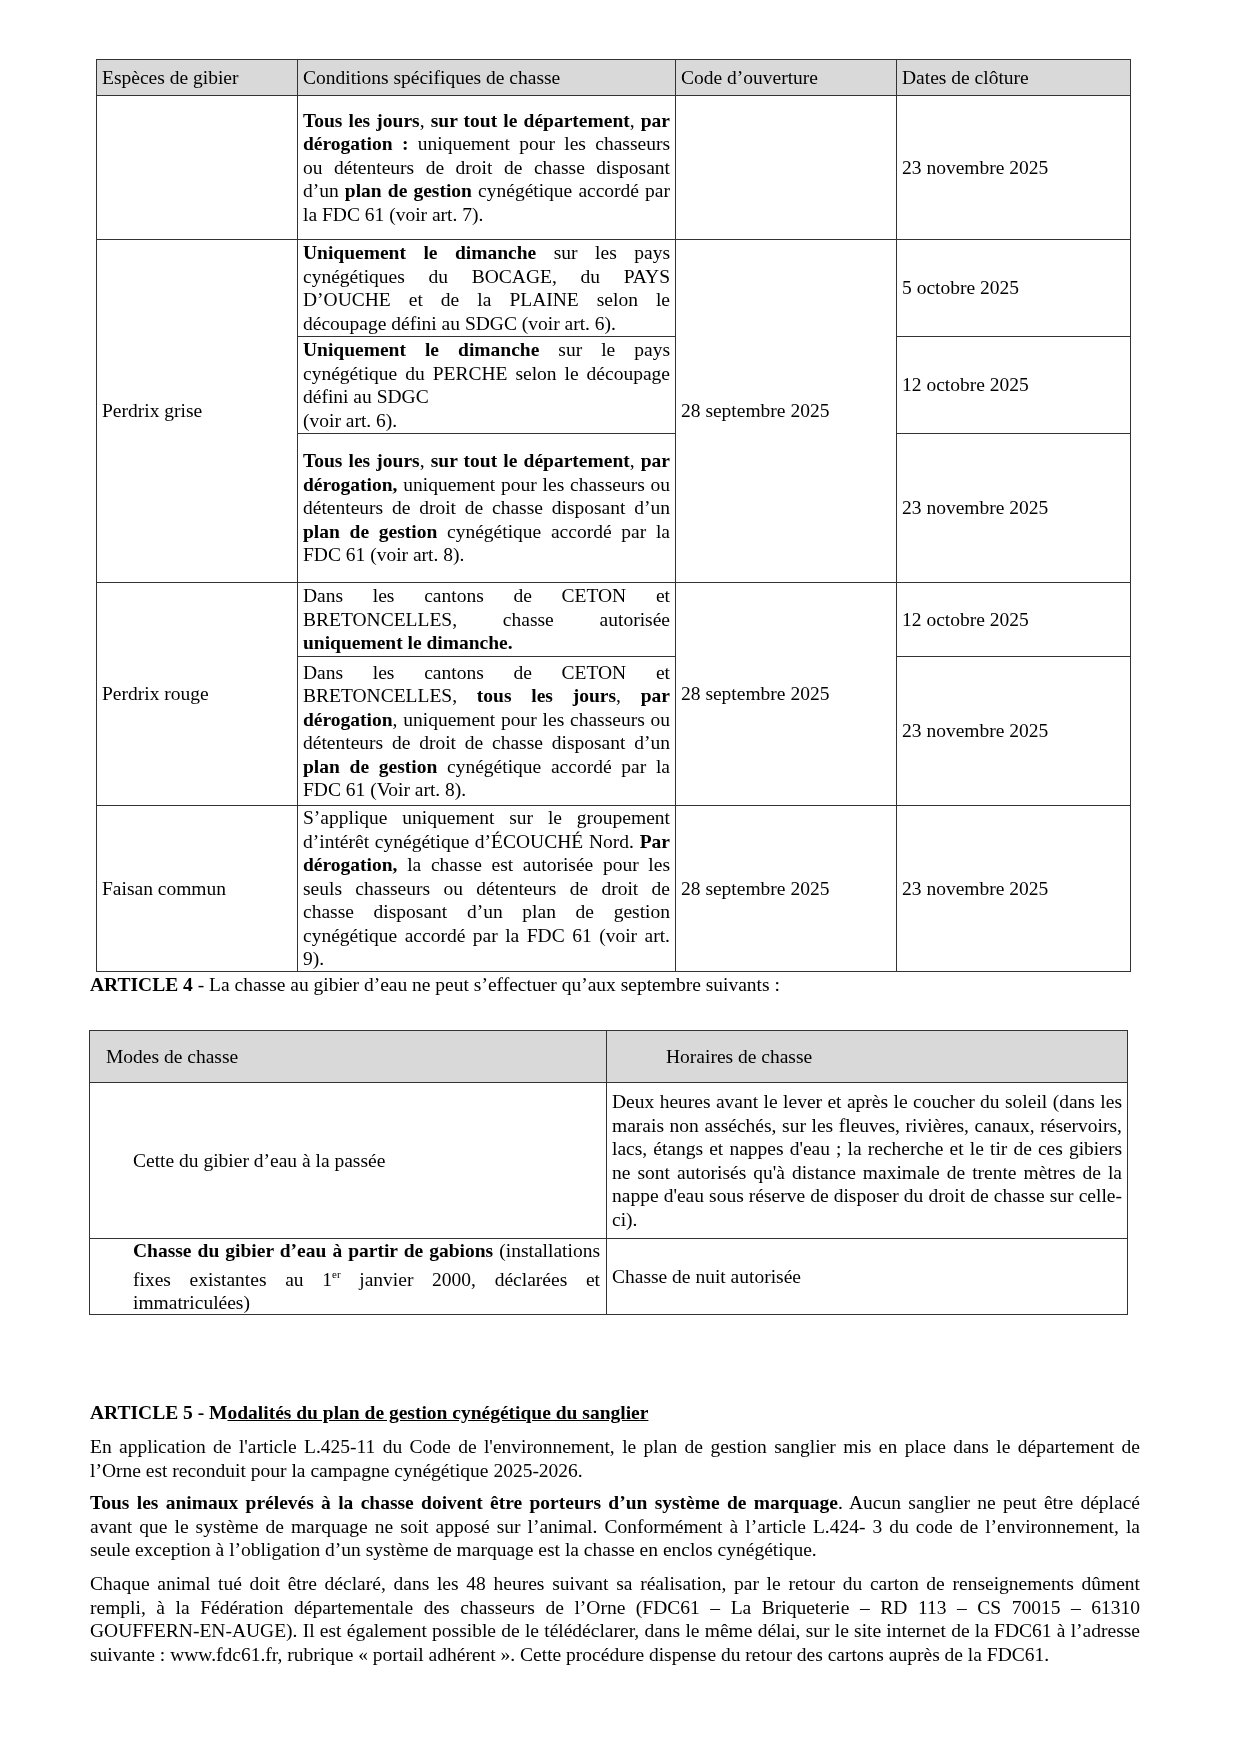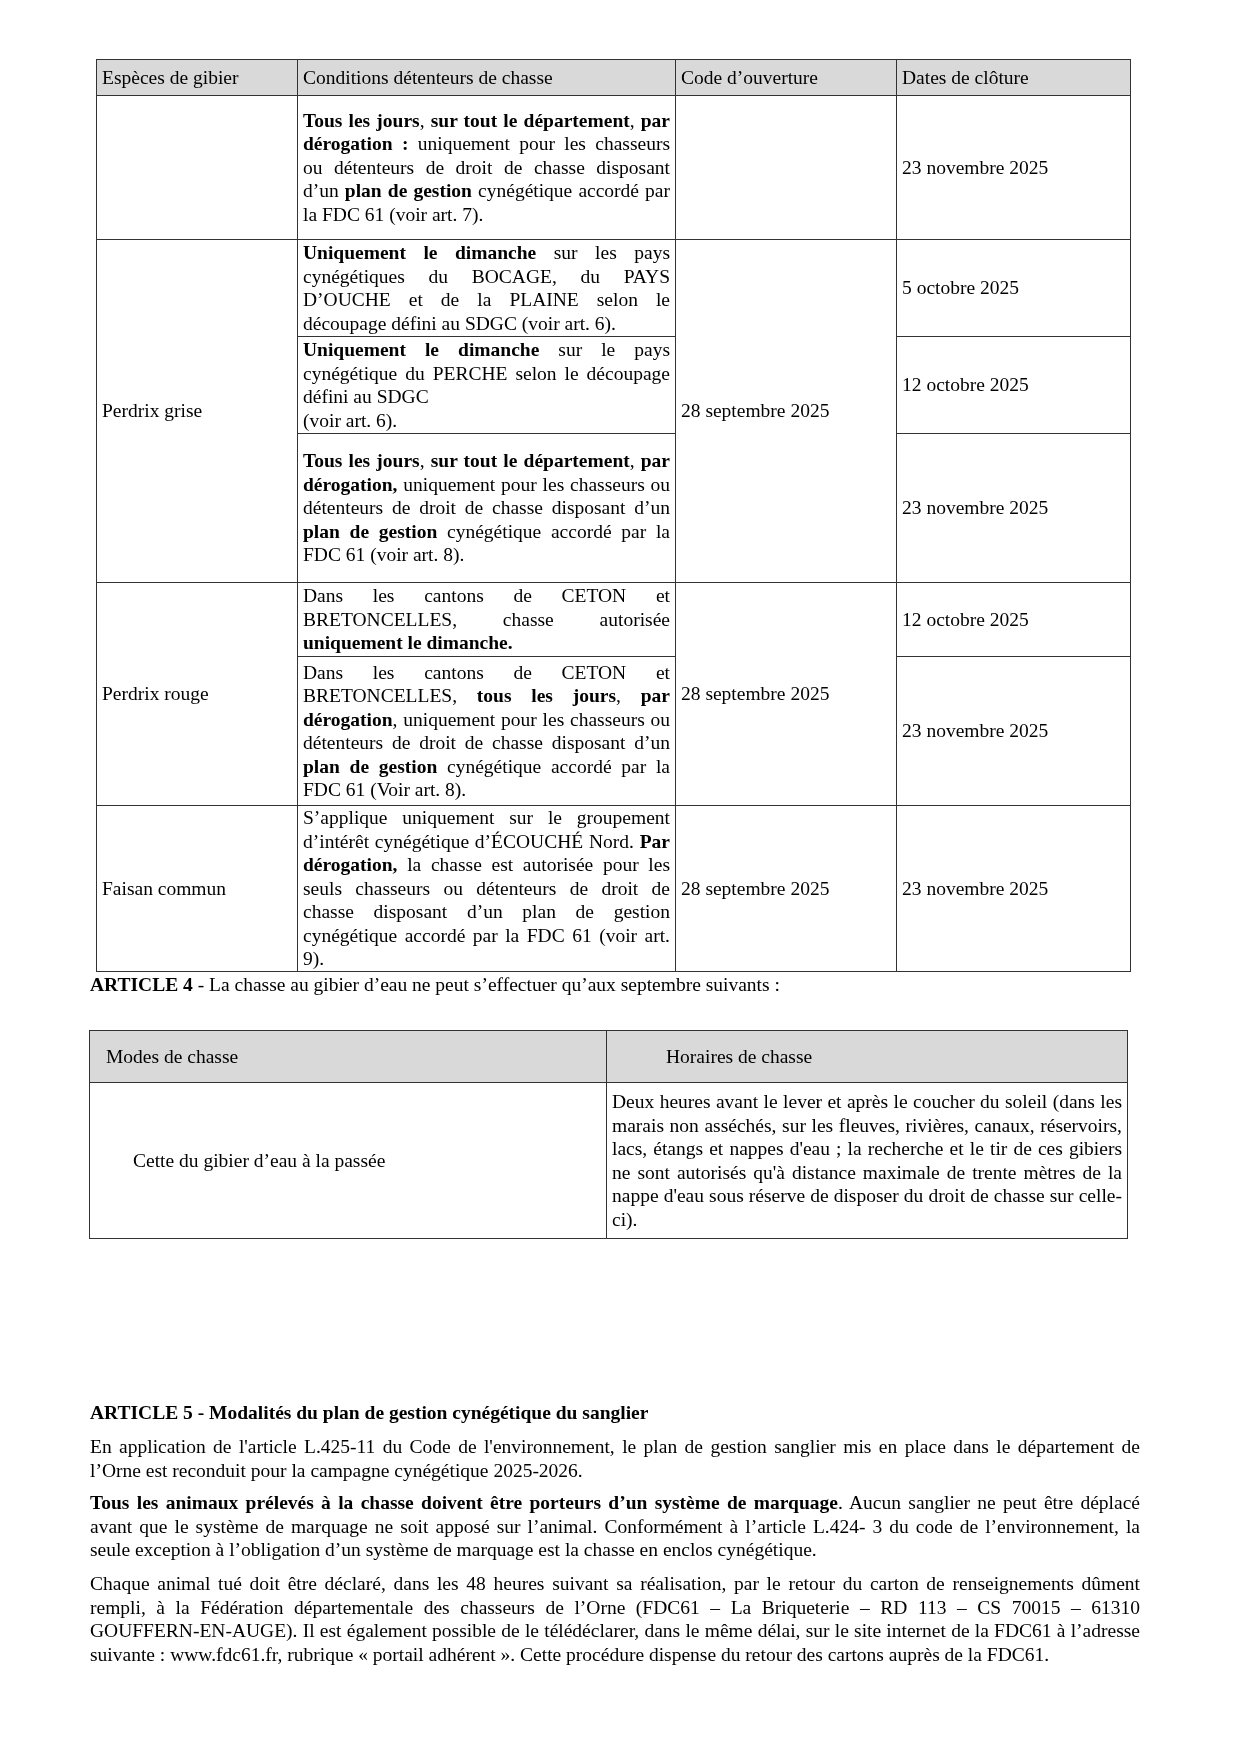--- a/index.html
+++ b/index.html
@@ -16,36 +16,36 @@
 
   #t1 { left: 96px; top: 59px; width: 1034px; }
   #t1 col.c1 { width: 201px; } #t1 col.c2 { width: 378px; } #t1 col.c3 { width: 221px; } #t1 col.c4 { width: 234px; }
   #t1 th { height: 35px; }
 
   #t2 { left: 89px; top: 1030px; width: 1038px; }
   #t2 col.c1 { width: 517px; } #t2 col.c2 { width: 521px; }
   #t2 th { height: 51px; }
 
   .para { position: absolute; left: 90px; width: 1050px; line-height: 23.5px; text-align: justify; }
-  .u { }
+  .u { text-decoration: underline; }
 </style>
 </head>
 <body>
 
 <table id="t1">
   <colgroup>
       <col class="c1">
       <col class="c2">
       <col class="c3">
       <col class="c4">
     </colgroup>
   <thead>
     <tr>
       <th>Espèces de gibier</th>
-      <th>Conditions détenteurs de chasse</th>
+      <th>Conditions spécifiques de chasse</th>
       <th>Code d’ouverture</th>
       <th>Dates de clôture</th>
     </tr>
   </thead>
   <tbody>
     <tr style="height:144px">
       <td></td>
       <td class="just"><b>Tous les jours</b>, <b>sur tout le département</b>, <b>par dérogation :</b> uniquement pour les chasseurs ou détenteurs de droit de chasse disposant d’un <b>plan de gestion</b> cynégétique accordé par la FDC 61 (voir art. 7).</td>
       <td rowspan="1"></td>
       <td>23 novembre 2025</td>
@@ -94,20 +94,24 @@
     <tr>
       <th style="padding-left:16px">Modes de chasse</th>
       <th style="padding-left:59px">Horaires de chasse</th>
     </tr>
   </thead>
   <tbody>
     <tr style="height:156px">
       <td class="just" style="padding-left:43px">Cette du gibier d’eau à la passée</td>
       <td class="just">Deux heures avant le lever et après le coucher du soleil (dans les marais non asséchés, sur les fleuves, rivières, canaux, réservoirs, lacs, étangs et nappes d'eau ; la recherche et le tir de ces gibiers ne sont autorisés qu'à distance maximale de trente mètres de la nappe d'eau sous réserve de disposer du droit de chasse sur celle-ci).</td>
     </tr>
+    <tr style="height:59px">
+      <td class="just" style="padding-left:43px; padding-right:6px; text-indent:0"><b>Chasse du gibier d’eau à partir de gabions</b> (installations fixes existantes au 1<sup style="font-size: 11px;">er</sup> janvier 2000, déclarées et immatriculées)</td>
+      <td>Chasse de nuit autorisée</td>
+    </tr>
   </tbody>
 </table>
 
 <div class="para" style="top:1401px"><b>ARTICLE 5</b><b> - M</b><b class="u">odalités du plan de gestion cynégétique du sanglier</b></div>
 
 <div class="para" style="top:1435px">En application de l'article L.425-11 du Code de l'environnement, le plan de gestion sanglier mis en place dans le département de l’Orne est reconduit pour la campagne cynégétique 2025-2026.</div>
 
 <div class="para" style="top:1491px"><b>Tous les animaux prélevés à la chasse doivent être porteurs d’un système de marquage</b><span>. Aucun sanglier ne peut être déplacé avant que le système de marquage ne soit apposé sur l’animal. Conformément à l’article L.424- 3 du code de l’environnement, la seule exception à l’obligation d’un système de marquage est la chasse en enclos cynégétique.</span></div>
 
 <div class="para" style="top:1572px">Chaque animal tué doit être déclaré, dans les 48 heures suivant sa réalisation, par le retour du carton de renseignements dûment rempli, à la Fédération départementale des chasseurs de l’Orne (FDC61 – La Briqueterie – RD 113 – CS 70015 – 61310 GOUFFERN-EN-AUGE). Il est également possible de le télédéclarer, dans le même délai, sur le site internet de la FDC61 à l’adresse suivante : www.fdc61.fr, rubrique « portail adhérent ». Cette procédure dispense du retour des cartons auprès de la FDC61.</div>

